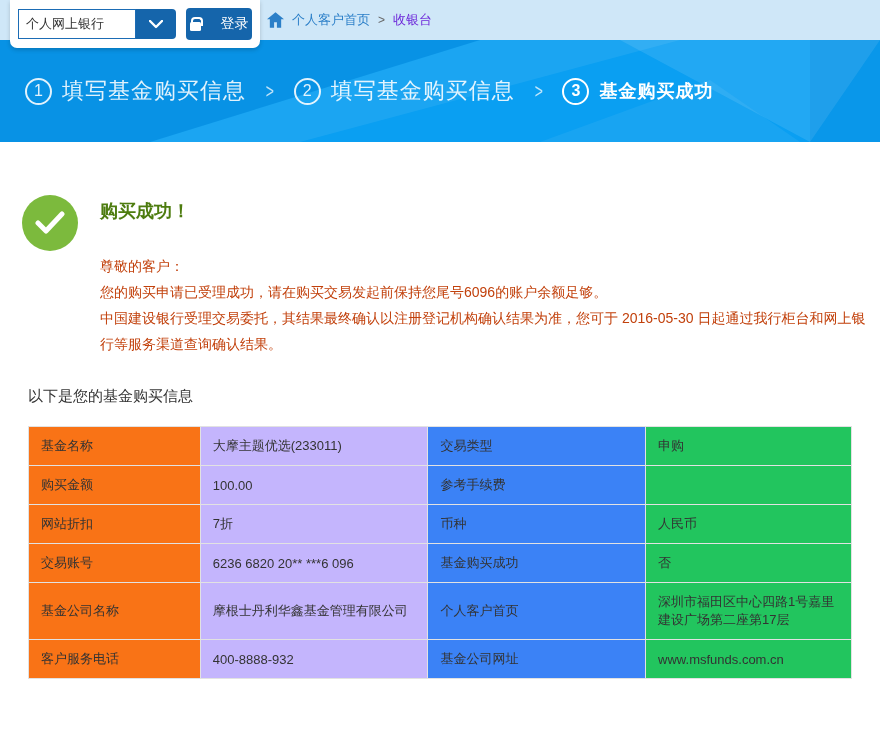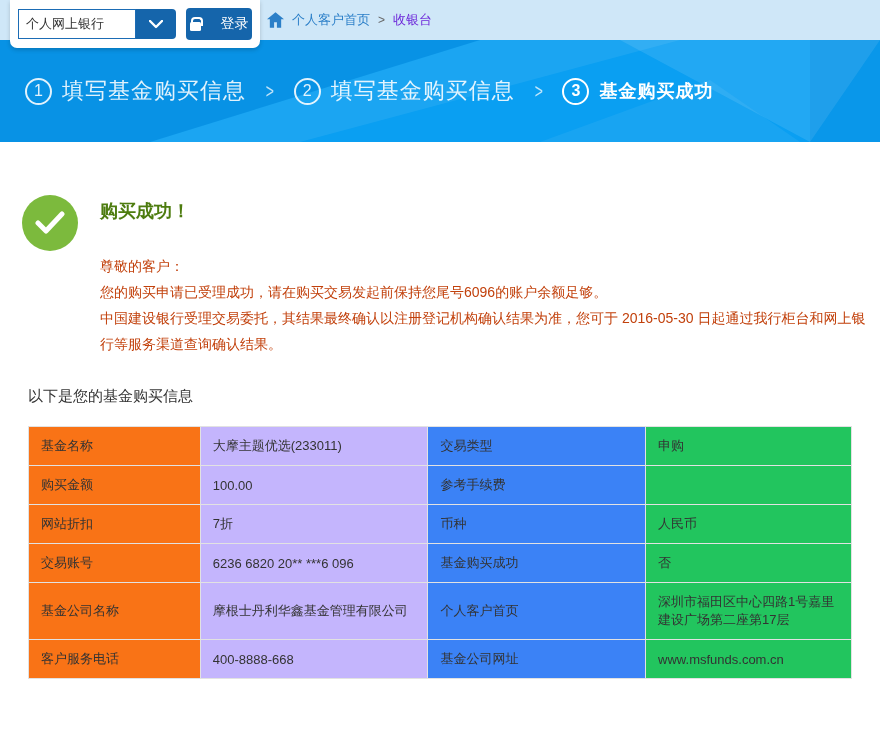--- a/index.html
+++ b/index.html
@@ -173,21 +173,21 @@
       <td class="val2">否</td>
     </tr>
     <tr>
       <td class="lbl">基金公司名称</td>
       <td class="val1">摩根士丹利华鑫基金管理有限公司</td>
       <td class="lbl2">个人客户首页</td>
       <td class="val2">深圳市福田区中心四路1号嘉里建设广场第二座第17层</td>
     </tr>
     <tr>
       <td class="lbl">客户服务电话</td>
-      <td class="val1">400-8888-668</td>
+      <td class="val1">400-8888-932</td>
       <td class="lbl2">基金公司网址</td>
       <td class="val2">www.msfunds.com.cn</td>
     </tr>
   </tbody>
 </table>
 
 <div class="actions">
   <button class="action-btn">打印</button>
   <button class="action-btn">关闭</button>
 </div>

